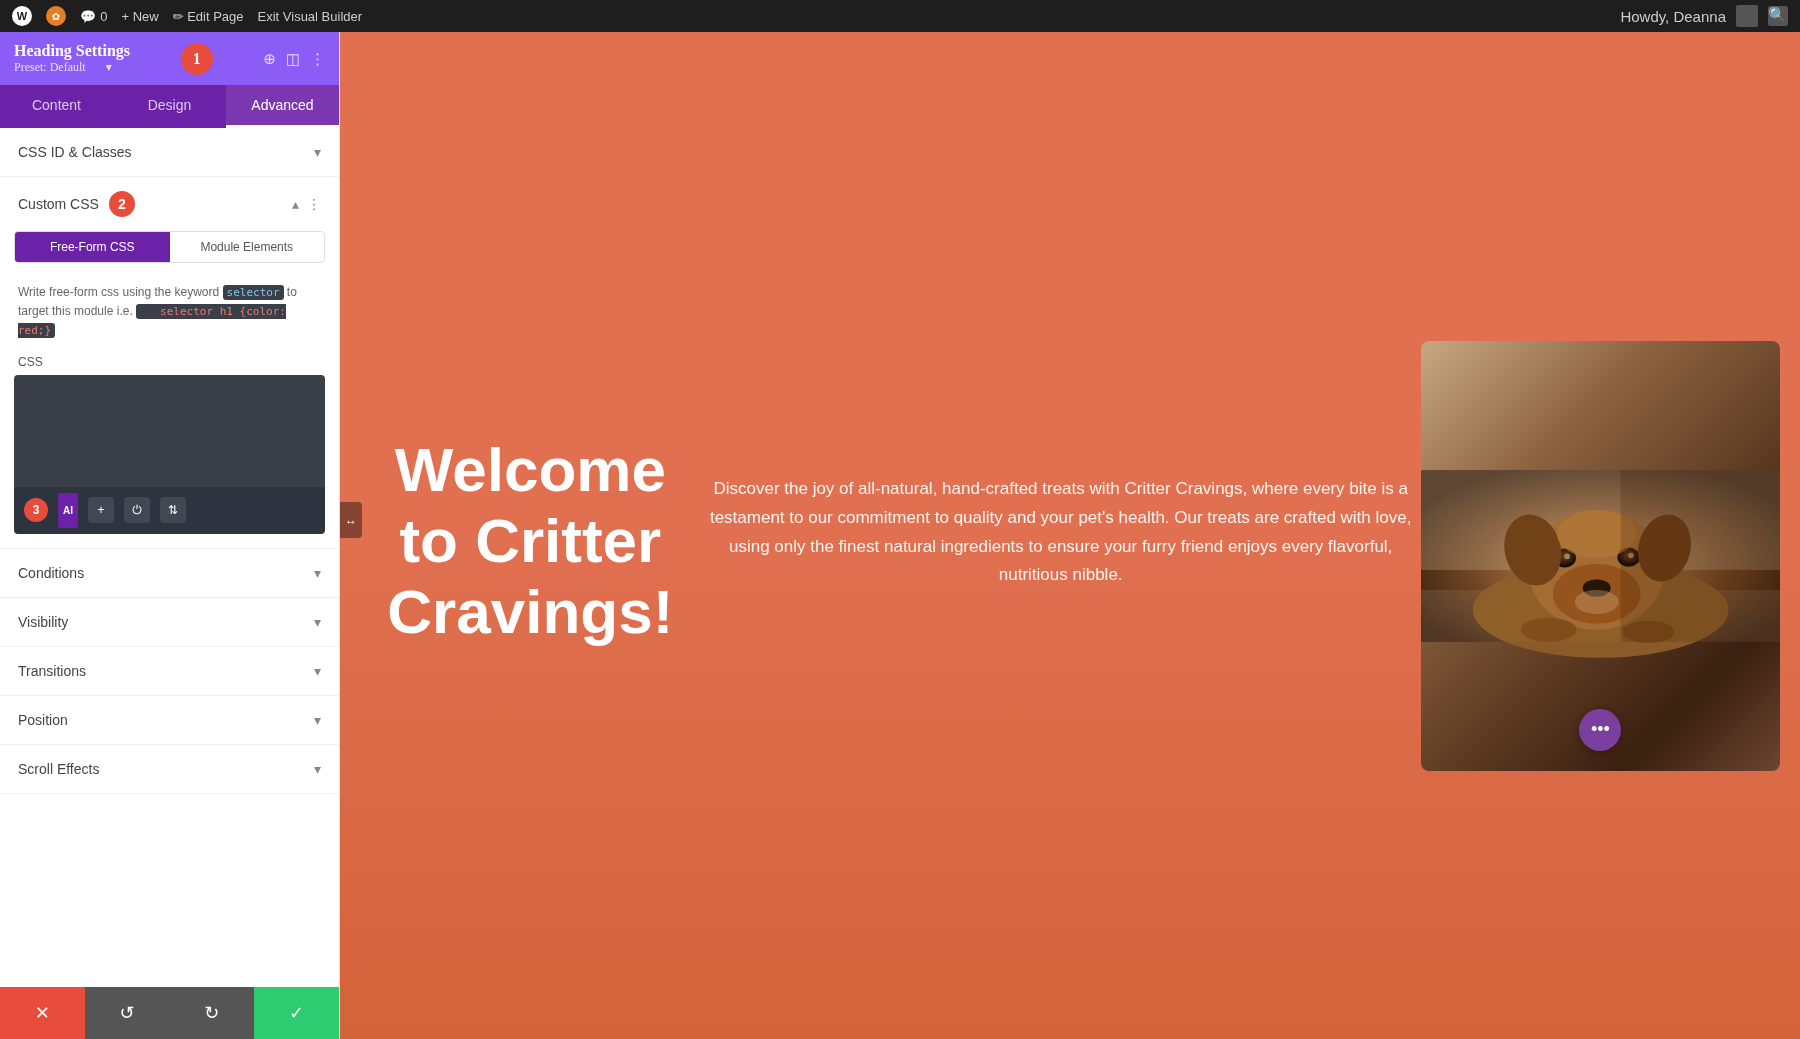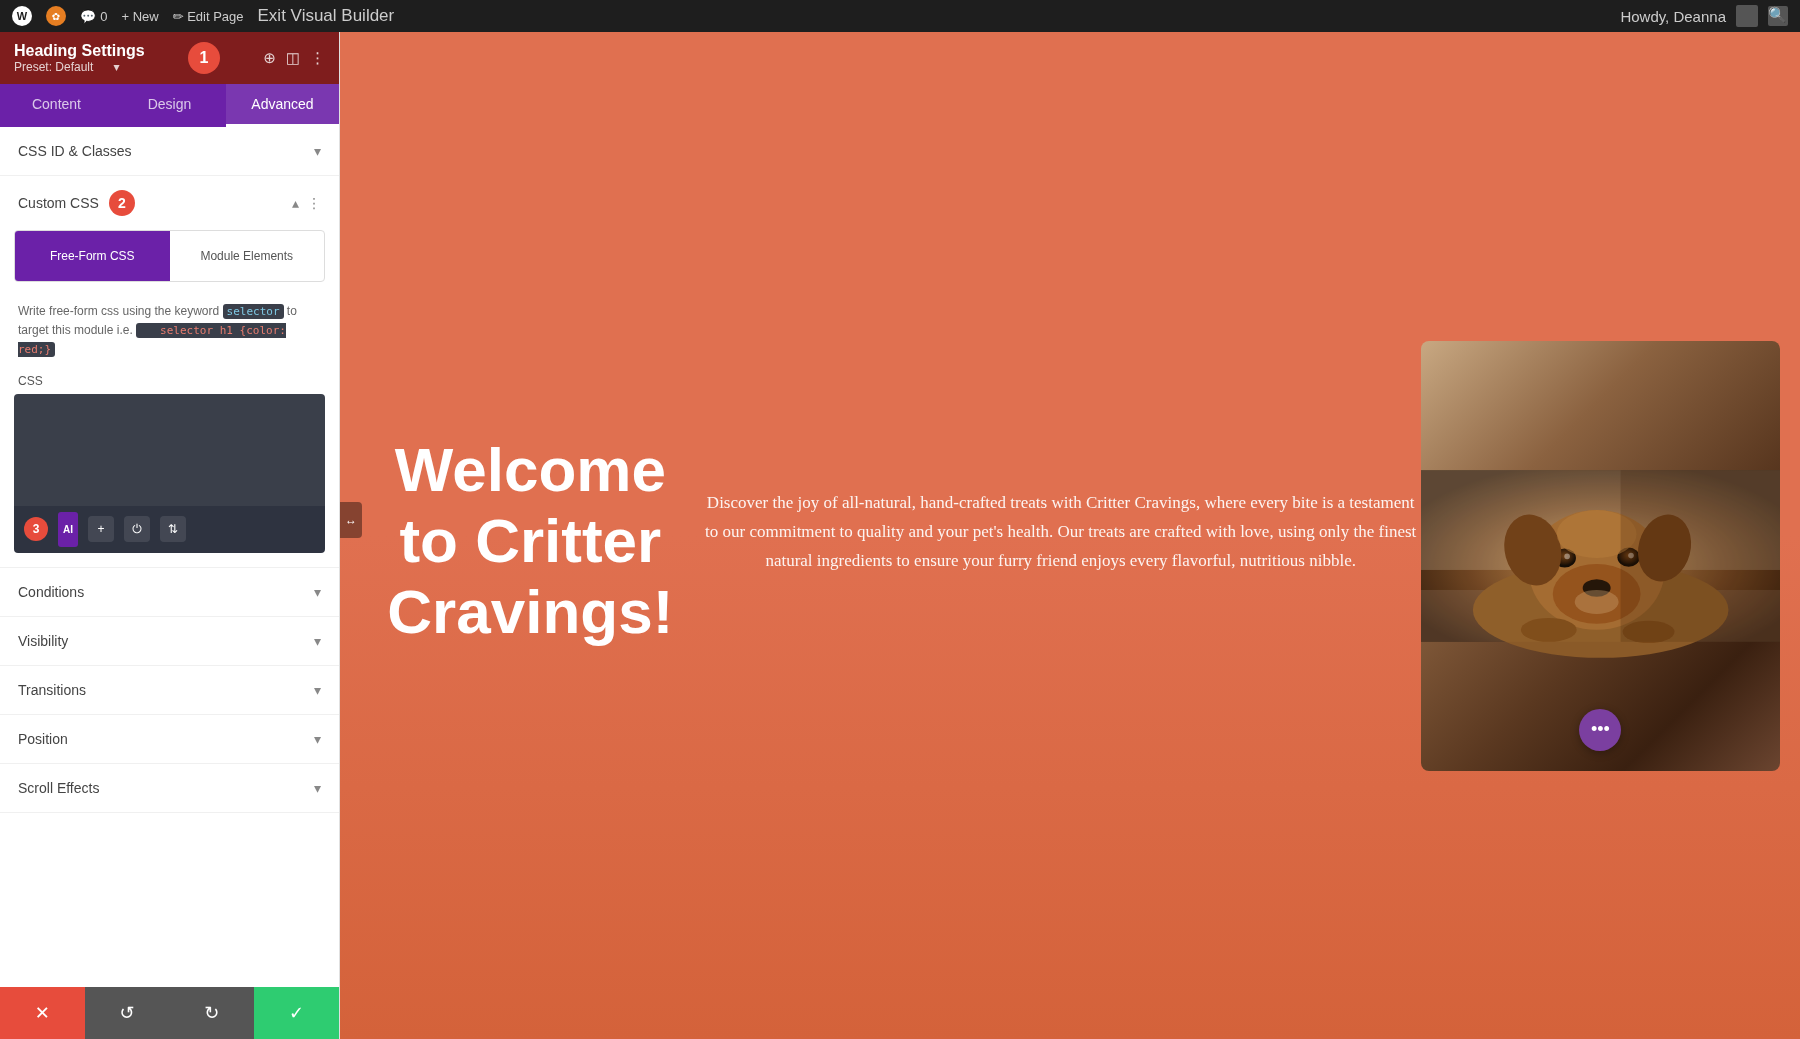--- a/index.html
+++ b/index.html
@@ -17,21 +17,21 @@
       font-size: 13px;
       flex-shrink: 0;
     }
     .top-bar-left { display: flex; align-items: center; gap: 14px; }
     .top-bar-right { display: flex; align-items: center; gap: 10px; font-size: 15px; color: #ccc; }
     .wp-logo { width: 20px; height: 20px; background: #fff; border-radius: 50%; display: flex; align-items: center; justify-content: center; color: #1e1e1e; font-weight: bold; font-size: 11px; }
     .flower-icon { width: 20px; height: 20px; background: #e67e22; border-radius: 50%; display: flex; align-items: center; justify-content: center; color: white; font-size: 10px; }
     .comment-badge { display: flex; align-items: center; gap: 4px; color: #ccc; font-size: 13px; }
     .new-btn { display: flex; align-items: center; gap: 4px; color: #ccc; font-size: 13px; cursor: pointer; }
     .edit-page-btn { display: flex; align-items: center; gap: 4px; color: #ccc; font-size: 13px; cursor: pointer; }
-    .exit-btn { color: #ccc; font-size: 17px; cursor: pointer; }
+    .exit-btn { color: #ccc; font-size: 13px; cursor: pointer; }
     .avatar { width: 22px; height: 22px; background: #555; border-radius: 2px; }
     .search-top { width: 20px; height: 20px; background: #555; border-radius: 2px; }
 
     
     .main-layout {
       display: flex;
       flex: 1;
       overflow: hidden;
     }
 
@@ -40,27 +40,28 @@
       width: 340px;
       background: #fff;
       display: flex;
       flex-direction: column;
       flex-shrink: 0;
       border-right: 1px solid #e0e0e0;
       height: 100%;
     }
 
     .sidebar-header {
-      background: #7f1d1d;
+      background: #8b5cf6;
       color: white;
       padding: 10px 14px;
       display: flex;
       align-items: center;
       justify-content: space-between;
       flex-shrink: 0;
+      font-family: Liberation Serif, serif;
     }
     .sidebar-header-left { display: flex; flex-direction: column; }
     .sidebar-title { font-size: 16px; font-weight: 600; }
     .sidebar-preset { font-size: 12px; opacity: 0.8; display: flex; align-items: center; gap: 20px; cursor: pointer; }
     .sidebar-header-right { display: flex; align-items: center; gap: 10px; }
     .header-icon { color: rgba(255,255,255,0.8); cursor: pointer; font-size: 15px; }
 
     
     .step-badge {
       width: 32px; height: 32px;
@@ -135,21 +136,21 @@
     
     .css-tabs {
       display: flex;
       margin: 0 14px 12px;
       border: 1px solid #ddd;
       border-radius: 4px;
       overflow: hidden;
     }
     .css-tab {
       flex: 1;
-      padding: 18px 0;
+      padding: 8px 0;
       text-align: center;
       font-size: 12px;
       cursor: pointer;
       color: #555;
     }
     .css-tab.active {
       background: #6b21a8;
       color: white;
     }
 
@@ -281,21 +282,20 @@
       max-width: 700px;
     }
 
     .preview-subtext {
       font-size: 17px;
       color: rgba(255,255,255,0.92);
       text-align: center;
       max-width: 720px;
       line-height: 1.7;
       margin-bottom: 46px;
-      font-family: Liberation Serif, serif;
     }
 
     .preview-image-container {
       width: 900px;
       height: 430px;
       border-radius: 8px;
       overflow: hidden;
       position: relative;
     }
 

